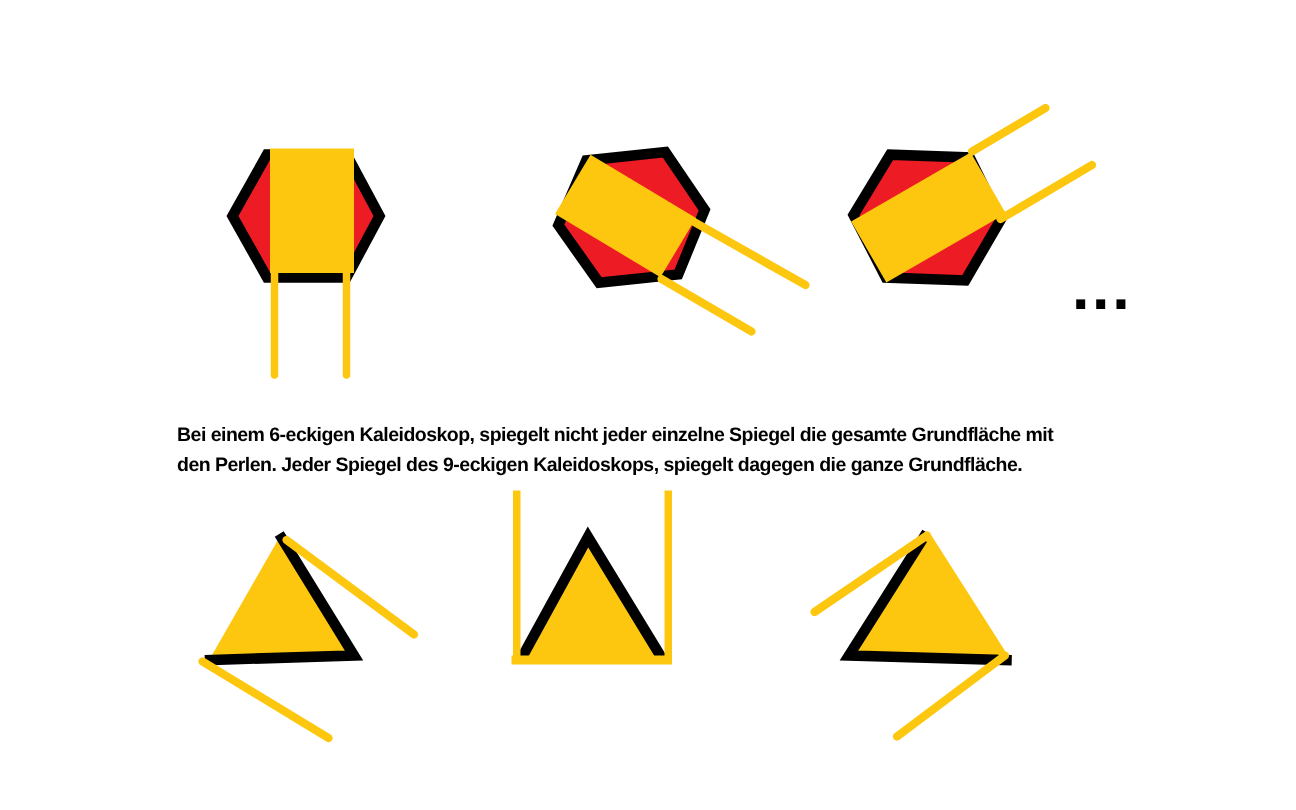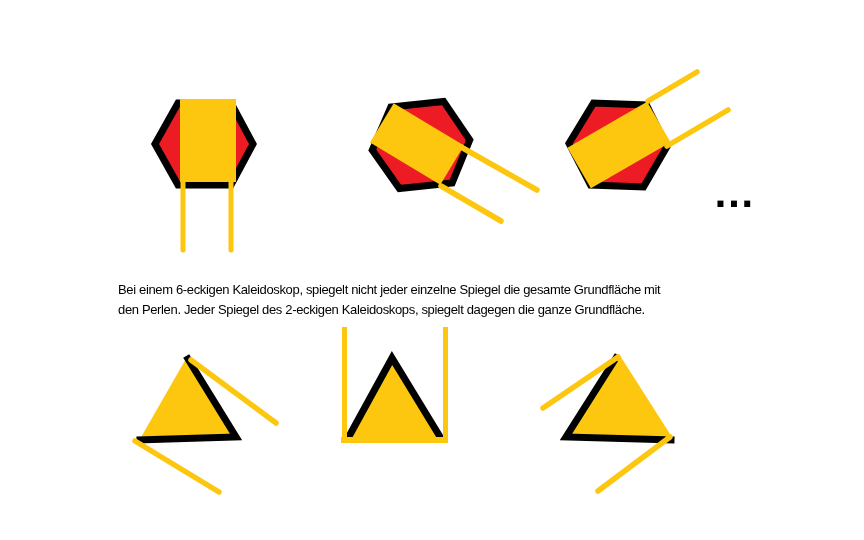--- a/index.html
+++ b/index.html
@@ -12,21 +12,21 @@
     font-family: "Liberation Sans", sans-serif;
   }
   .diagram-svg { position: absolute; left: 0; top: 0; }
   .caption {
     position: absolute;
     left: 118px;
     top: 280px;
     margin: 0;
     width: 700px;
     font-size: 13px;
-    font-weight: normal;
+    font-weight: bold;
     line-height: 20px;
     letter-spacing: -0.35px;
     color: #000000;
   }
   .ellipsis {
     position: absolute;
     left: 714px;
     top: 178px;
     font-family: "DejaVu Sans", sans-serif;
     font-size: 34px;
@@ -88,16 +88,16 @@
       <line x1="618" y1="357" x2="669" y2="437" stroke-width="5" stroke-linecap="round" stroke="#FDC710"></line>
       <line x1="543" y1="408" x2="618" y2="357" stroke-width="5.5" stroke-linecap="round" stroke="#FDC710"></line>
       <line x1="670" y1="437" x2="598" y2="491" stroke-width="5.5" stroke-linecap="round" stroke="#FDC710"></line>
     </g>
   </svg>
 
   <div class="ellipsis">...</div>
 
   <p class="caption">
     <span style="display:block">Bei einem 6-eckigen Kaleidoskop, spiegelt nicht jeder einzelne Spiegel die gesamte Grundfläche mit</span>
-    <span style="display:block">den Perlen. Jeder Spiegel des 2-eckigen Kaleidoskops, spiegelt dagegen die ganze Grundfläche.</span>
+    <span style="display:block">den Perlen. Jeder Spiegel des 9-eckigen Kaleidoskops, spiegelt dagegen die ganze Grundfläche.</span>
   </p>
 
 </div>
 
 </body></html>

